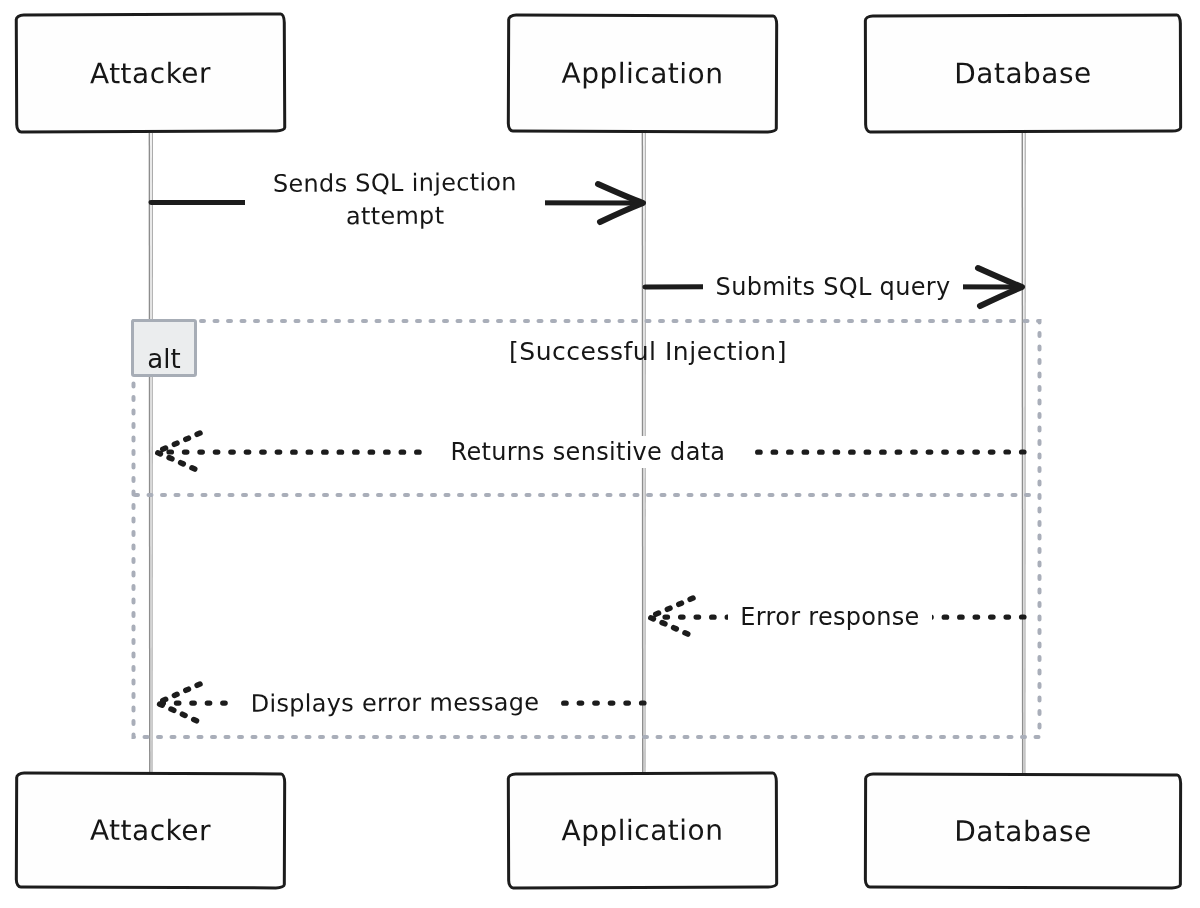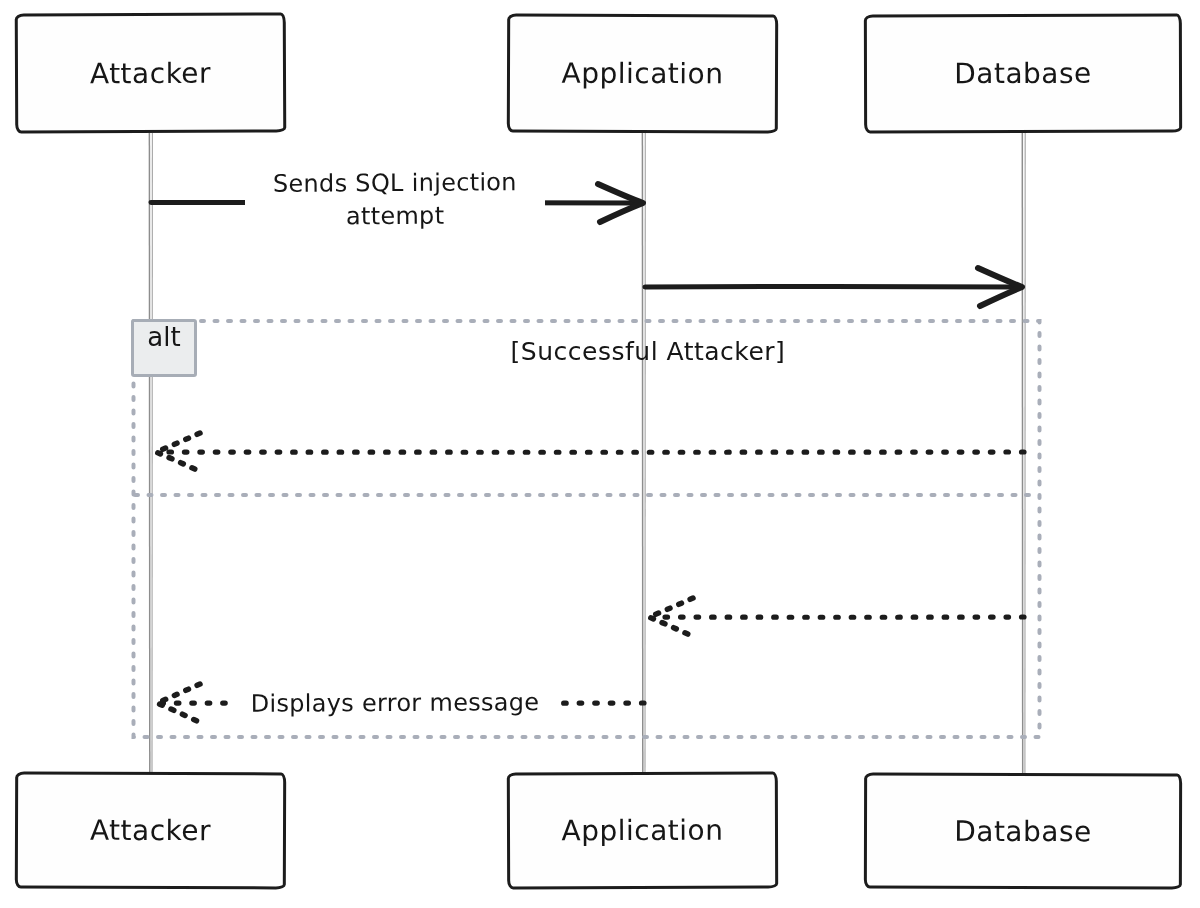--- a/index.html
+++ b/index.html
@@ -83,21 +83,21 @@
   
   .alt-tag {
     position: absolute;
     left: 131px; top: 319px;
     width: 66px; height: 58px;
     box-sizing: border-box;
     background: var(--alt-fill, #ebedee);
     border: 3px solid var(--alt-border, #a7adb6);
     border-radius: 3px;
     display: flex;
-    align-items: flex-start;
+    align-items: flex-end;
     justify-content: center;
     font-size: 26px;
     z-index: 4;
   }
 </style>
 </head>
 <body>
 
 <div class="stage" style="--stroke: #1c1c1c; --lifeline: #8d8d8d; --frame-border: #a9aeb9; --alt-fill: #ebedee; --alt-border: #a7adb6; --background: #ffffff; --text: #161616;">
 
@@ -163,17 +163,20 @@
   </div>
   <div class="actor-box b-br">
     <span>Database</span>
   </div>
 
   <div class="alt-tag">
     <span>alt</span>
   </div>
 
   <div class="msg-label lbl-m1">Sends SQL injection attempt</div>
+  <div class="msg-label lbl-m2">Submits SQL query</div>
+  <div class="msg-label lbl-m3">Returns sensitive data</div>
+  <div class="msg-label lbl-m4">Error response</div>
   <div class="msg-label lbl-m5">Displays error message</div>
 
-  <div class="section-label lbl-s1">[Successful Attacker]</div>
+  <div class="section-label lbl-s1">[Successful Injection]</div>
 
 </div>
 
 </body></html>

